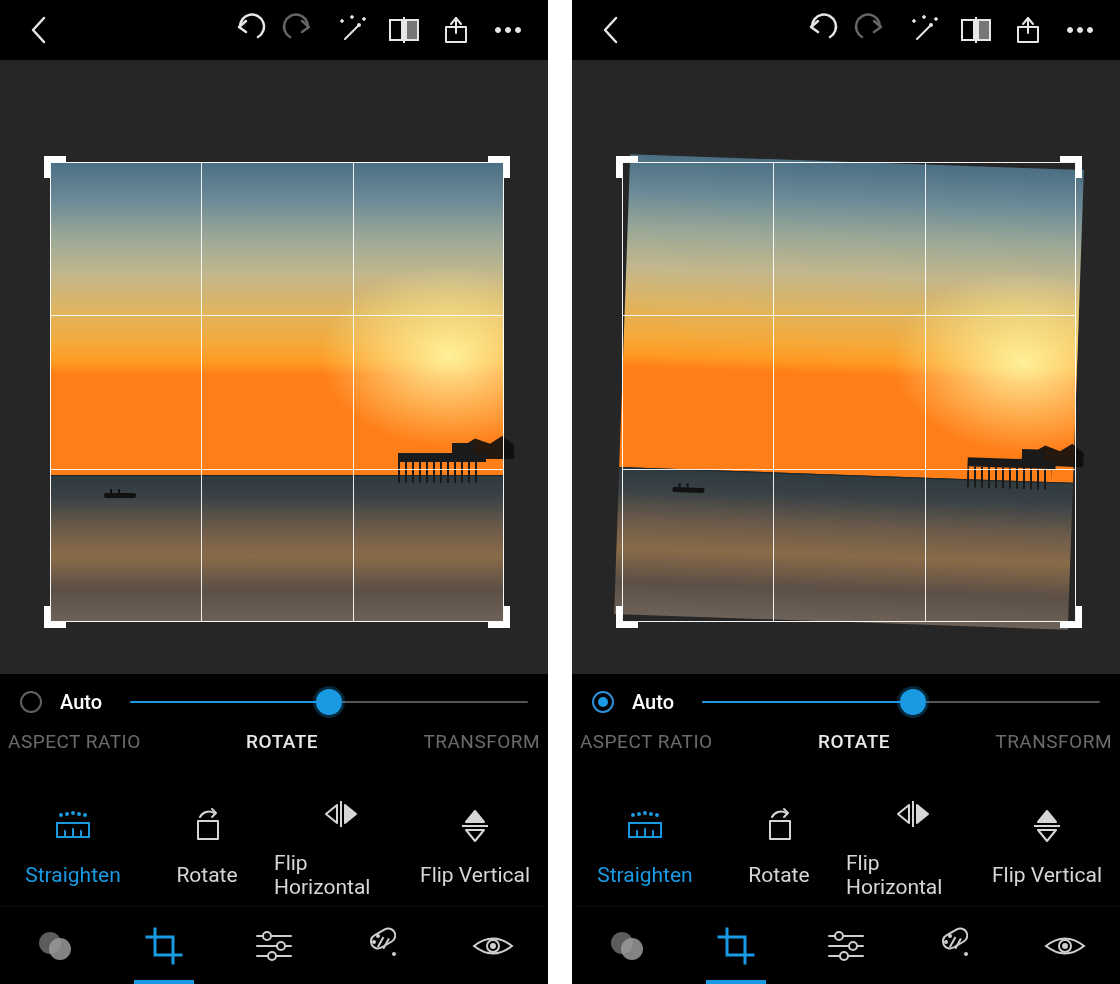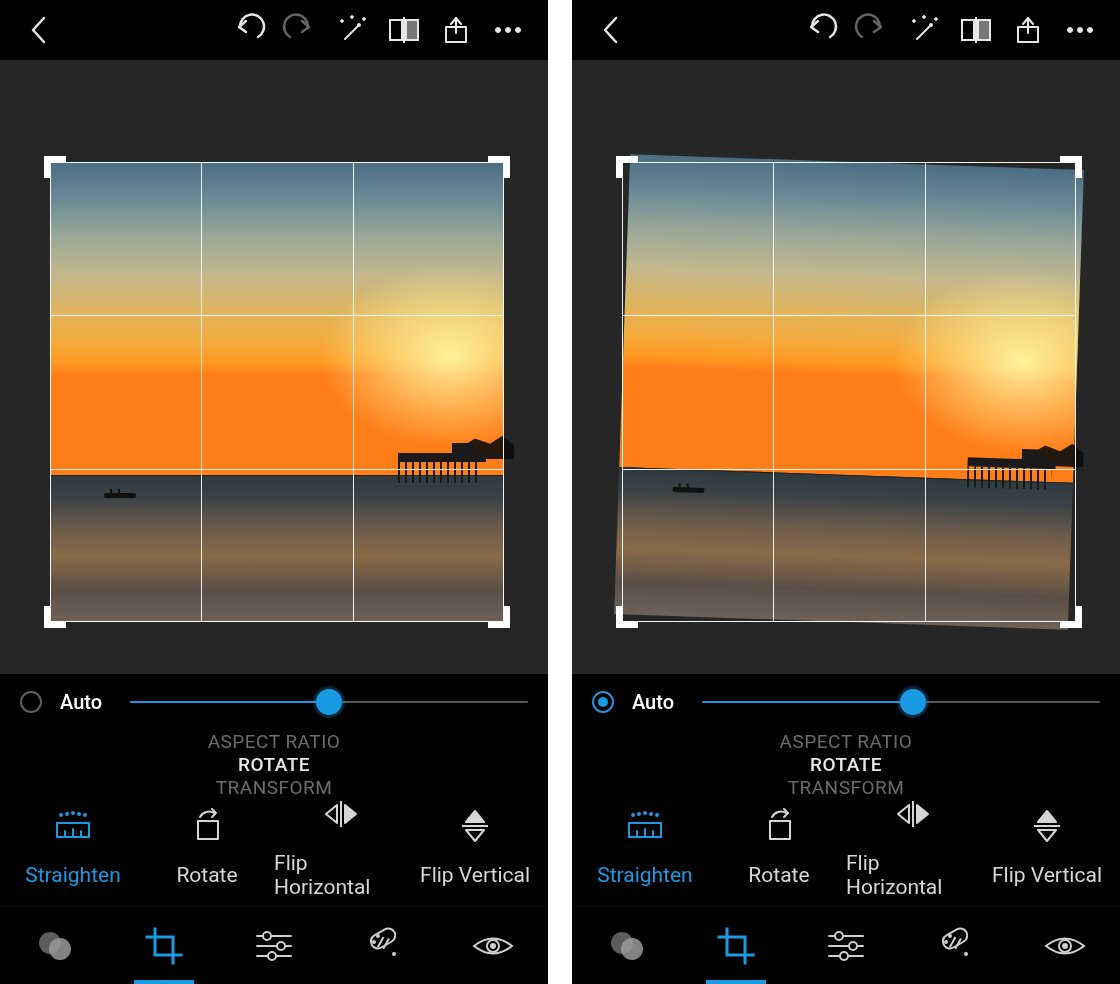--- a/index.html
+++ b/index.html
@@ -101,21 +101,21 @@
     flex:1; height:24px; position:relative; margin-left:10px;
   }
   .slider .track { position:absolute; left:0; right:0; top:11px; height:2px; background:#555; border-radius:2px; }
   .slider .fill  { position:absolute; left:0; top:11px; height:2px; background:#1b9ae4; border-radius:2px; }
   .slider .thumb {
     position:absolute; top:50%; width:26px; height:26px; border-radius:50%;
     background:#1b9ae4; transform:translate(-50%,-50%); box-shadow:0 0 0 3px rgba(27,154,228,.25);
   }
 
   .tabs-row {
-    height:58px; display:flex; align-items:center; justify-content:space-between; padding:0 37px;flex-direction:column;
+    height:58px; display:flex; align-items:flex-start; justify-content:space-between; padding:0 8px;
   }
   .tab-label { font-size:19px; letter-spacing:.5px; color:#6b6b6b; cursor:pointer; }
   .tab-label.active { color:#e8e8e8; font-weight:500; }
 
   .tools-row {
     height:118px; display:flex; align-items:center; justify-content:space-around; padding:0 6px;
   }
   .tool {
     width:25%; display:flex; flex-direction:column; align-items:center; gap:18px; cursor:pointer;
   }

